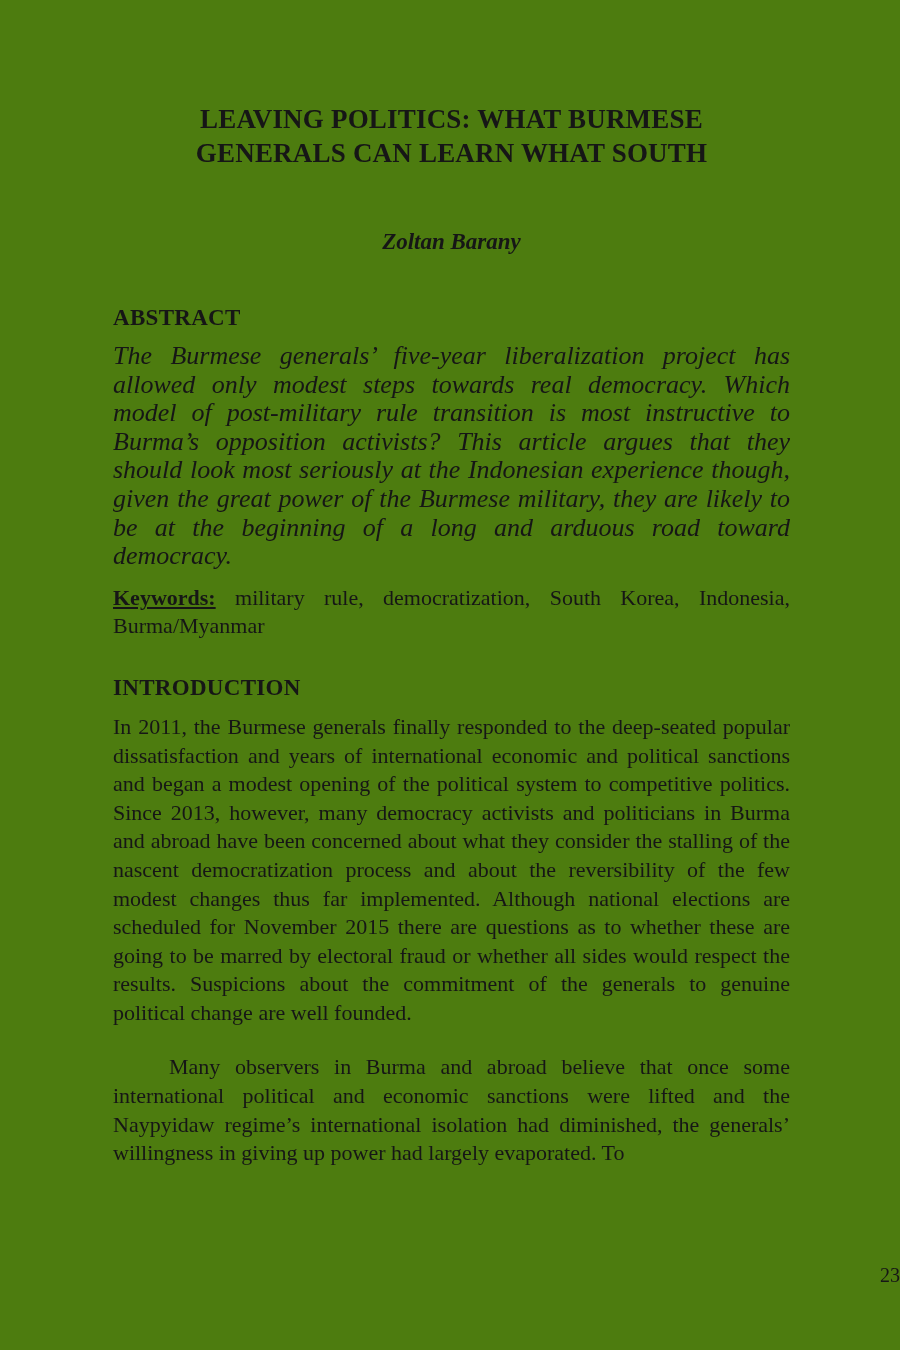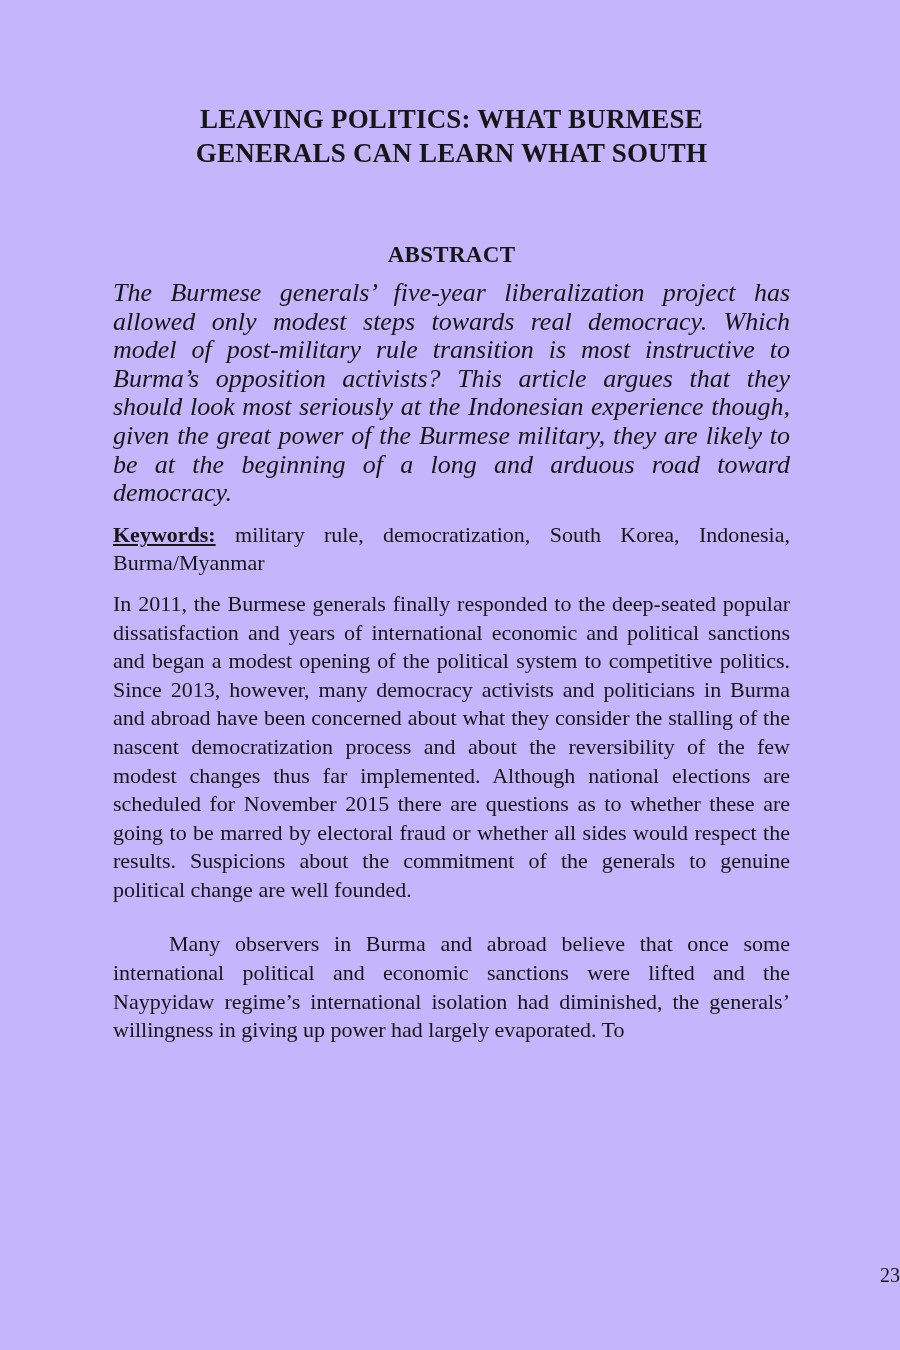--- a/index.html
+++ b/index.html
@@ -4,21 +4,21 @@
 <style>
   html, body {
     margin: 0;
     padding: 0;
     background: #ffffff;
   }
   .page {
     position: relative;
     width: 900px;
     height: 1350px;
-    background: #c4b5fd;
+    background: #4d7c0f;
     color: #161616;
     font-family: "Liberation Serif", serif;
     overflow: hidden;
     box-sizing: border-box;
   }
   .content {
     margin: 0 110px 0 113px; 
   }
   .title-block {
     padding-top: 102px;
@@ -37,22 +37,21 @@
     font-size: 23px;
     font-weight: bold;
     font-style: italic;
   }
   .section-heading {
     font-size: 23px;
     font-weight: bold;
     letter-spacing: 0.3px;
   }
   .abstract-heading {
-    margin-top: 72px;
-    text-align: center;
+    margin-top: 50px;
   }
   .abstract-body {
     margin-top: 11px;
     font-size: 26px;
     line-height: 28.6px;
     font-style: italic;
     text-align: justify;
   }
   .keywords {
     margin-top: 13px;
@@ -90,27 +89,29 @@
 <body>
 
 <div class="page">
   <div class="content">
 
     <div class="title-block">
       <div class="title-line">LEAVING POLITICS: WHAT BURMESE</div>
       <div class="title-line">GENERALS CAN LEARN WHAT SOUTH</div>
     </div>
 
+    <div class="author">Zoltan Barany</div>
 
     <div class="section-heading abstract-heading">ABSTRACT</div>
 
     <div class="abstract-body">The Burmese generals’ five-year liberalization project has allowed only modest steps towards real democracy.  Which model of post-military rule transition is most instructive to Burma’s opposition activists?  This article argues that they should look most seriously at the Indonesian experience though, given the great power of the Burmese military, they are likely to be at the beginning of a long and arduous road toward democracy.</div>
 
     <div class="keywords"><span class="kw-label">Keywords:</span><span> military rule, democratization, South Korea, Indonesia, Burma/Myanmar</span></div>
 
+    <div class="section-heading introduction-heading">INTRODUCTION</div>
 
     <div class="body-paragraph">In 2011, the Burmese generals finally responded to the deep-seated popular dissatisfaction and years of international economic and political sanctions and began a modest opening of the political system to competitive politics. Since 2013, however, many democracy activists and politicians in Burma and abroad have been concerned about what they consider the stalling of the nascent democratization process and about the reversibility of the few modest changes thus far implemented. Although national elections are scheduled for November 2015 there are questions as to whether these are going to be marred by electoral fraud or whether all sides would respect the results. Suspicions about the commitment of the generals to genuine political change are well founded.</div>
 
     <div class="body-paragraph indented">Many observers in Burma and abroad believe that once some international political and economic sanctions were lifted and the Naypyidaw regime’s international isolation had diminished, the generals’ willingness in giving up power had largely evaporated. To</div>
 
   </div>
 
   <div class="page-number">23</div>
 </div>
 

